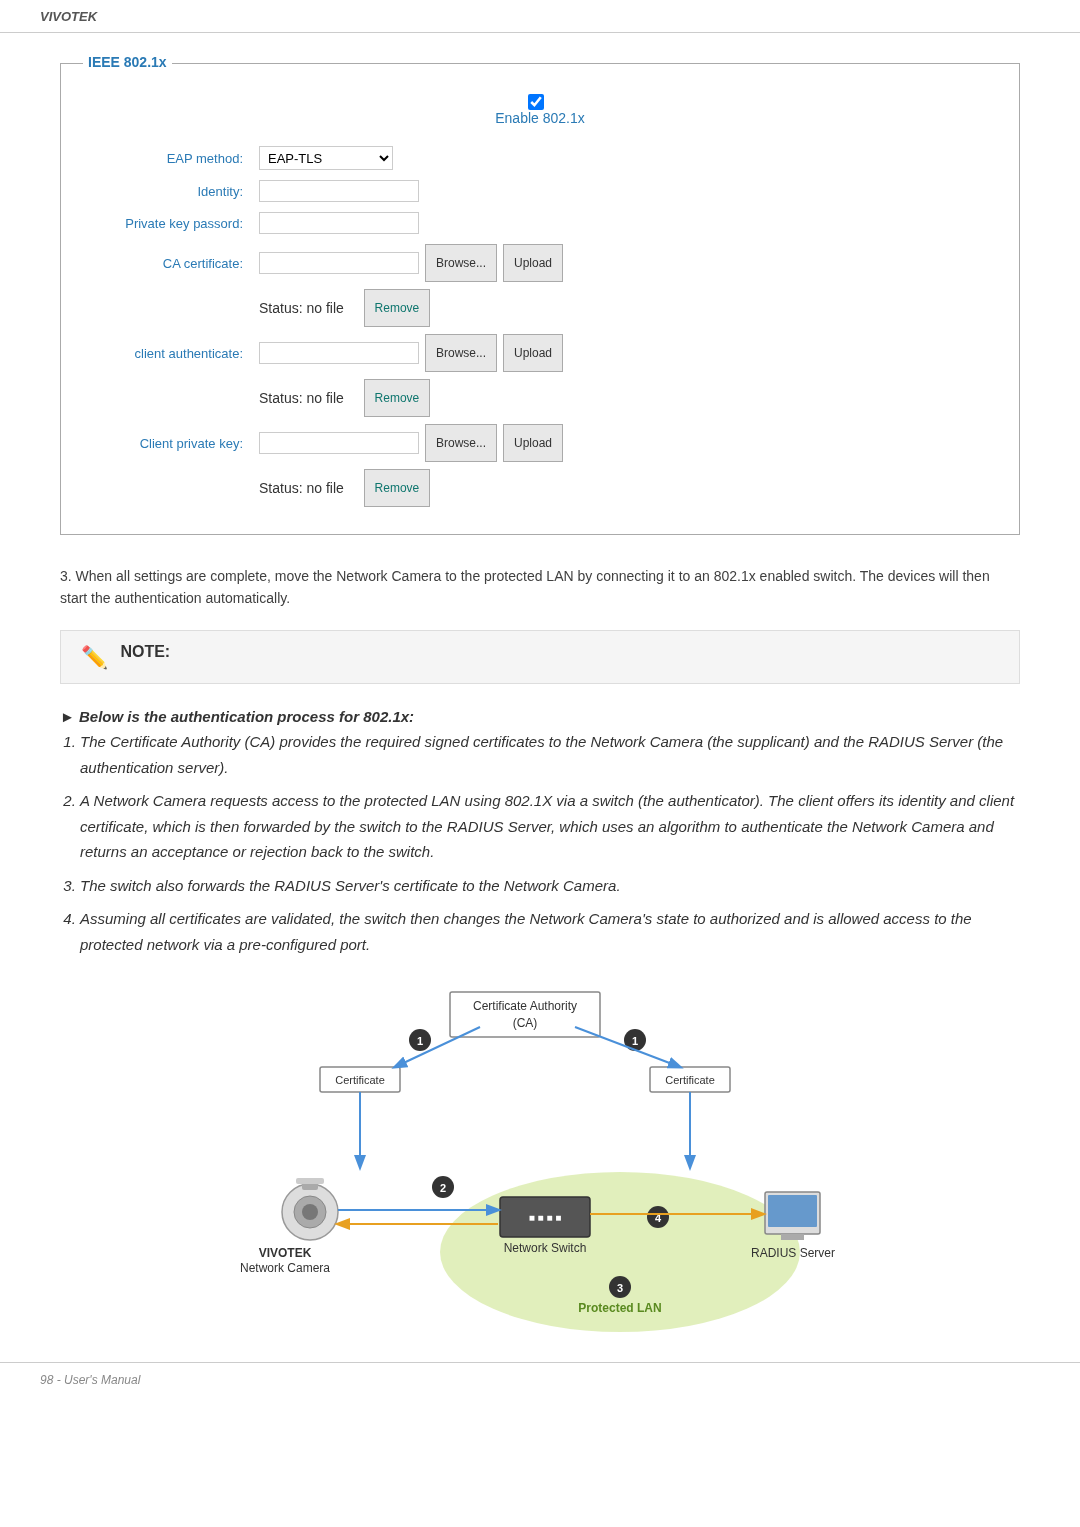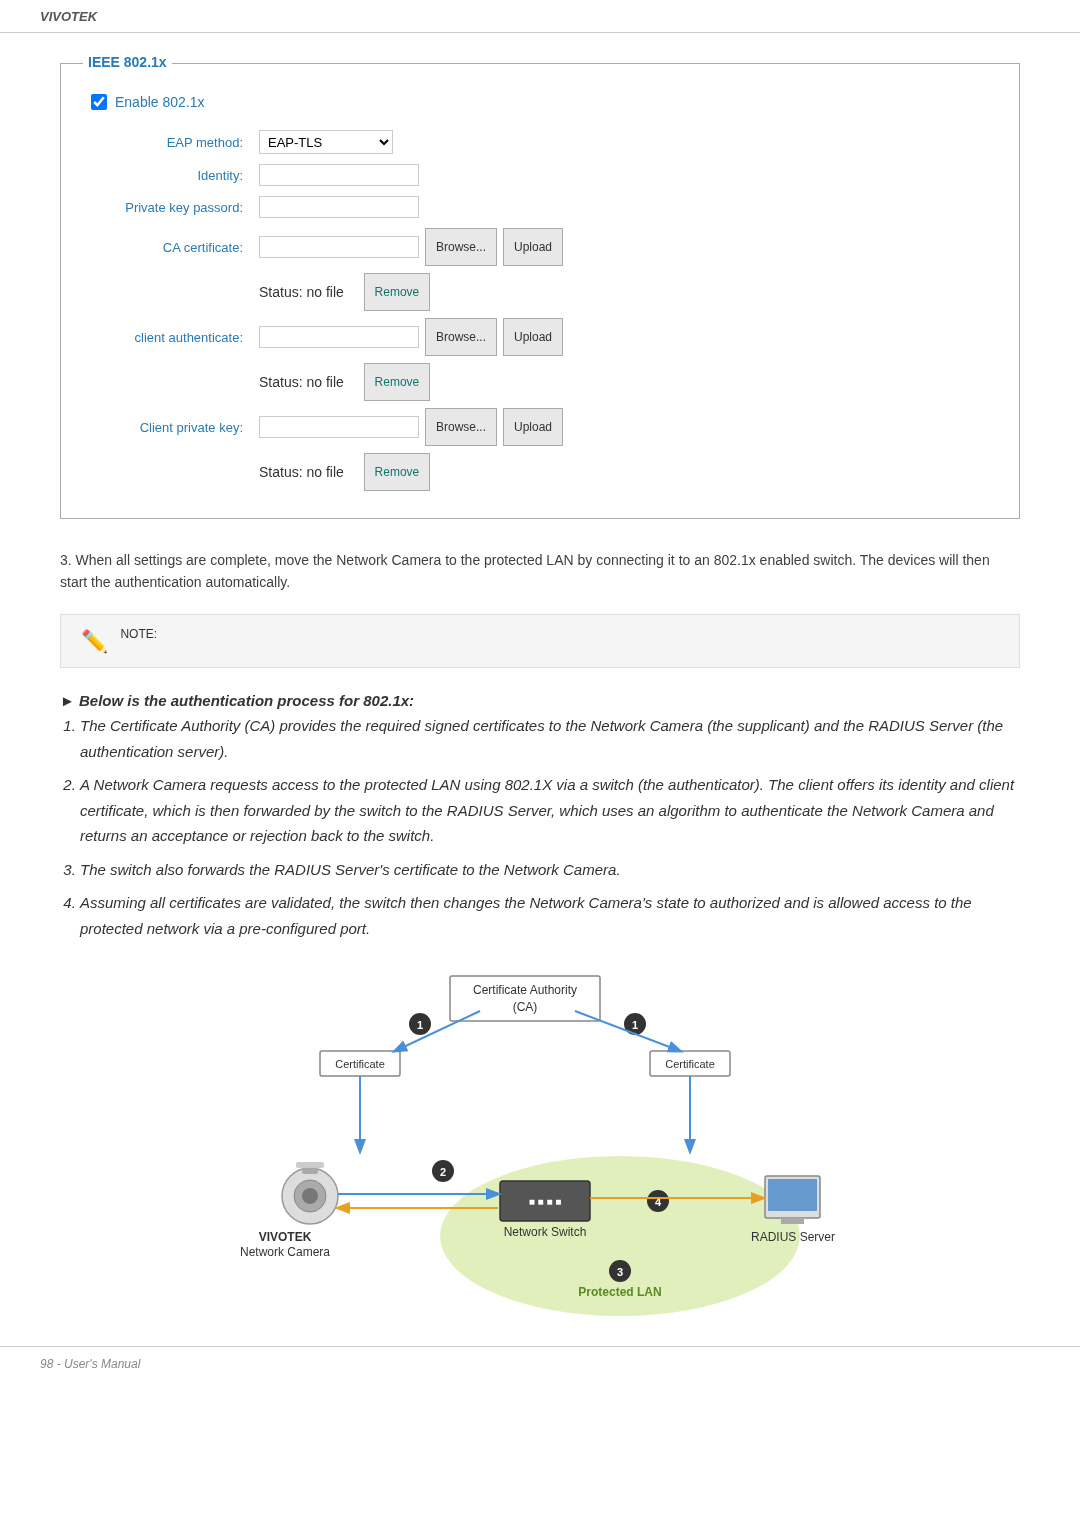--- a/index.html
+++ b/index.html
@@ -41,20 +41,21 @@
       color: #2a7ab5;
       font-weight: bold;
       font-size: 14px;
       margin-left: 7px;
     }
     .enable-row {
       display: flex;
       align-items: center;
       margin-bottom: 15px;
       margin-top: 10px;
+      flex-direction: column;
     }
     .enable-row input[type=checkbox] {
       margin-right: 8px;
       width: 16px;
       height: 16px;
     }
     .enable-label {
       color: #2a7ab5;
       font-size: 14px;
     }
@@ -130,22 +131,22 @@
       margin-bottom: 20px;
       display: flex;
       align-items: flex-start;
       gap: 12px;
     }
     .note-icon {
       font-size: 22px;
       margin-top: 2px;
     }
     .note-title {
-      font-weight: normal;
-      font-size: 12px;
+      font-weight: bold;
+      font-size: 16px;
     }
     .auth-list {
       font-size: 15px;
       color: #333;
       margin-bottom: 25px;
       line-height: 1.7;
     }
     .auth-list .bullet {
       font-style: italic;
       font-weight: bold;

